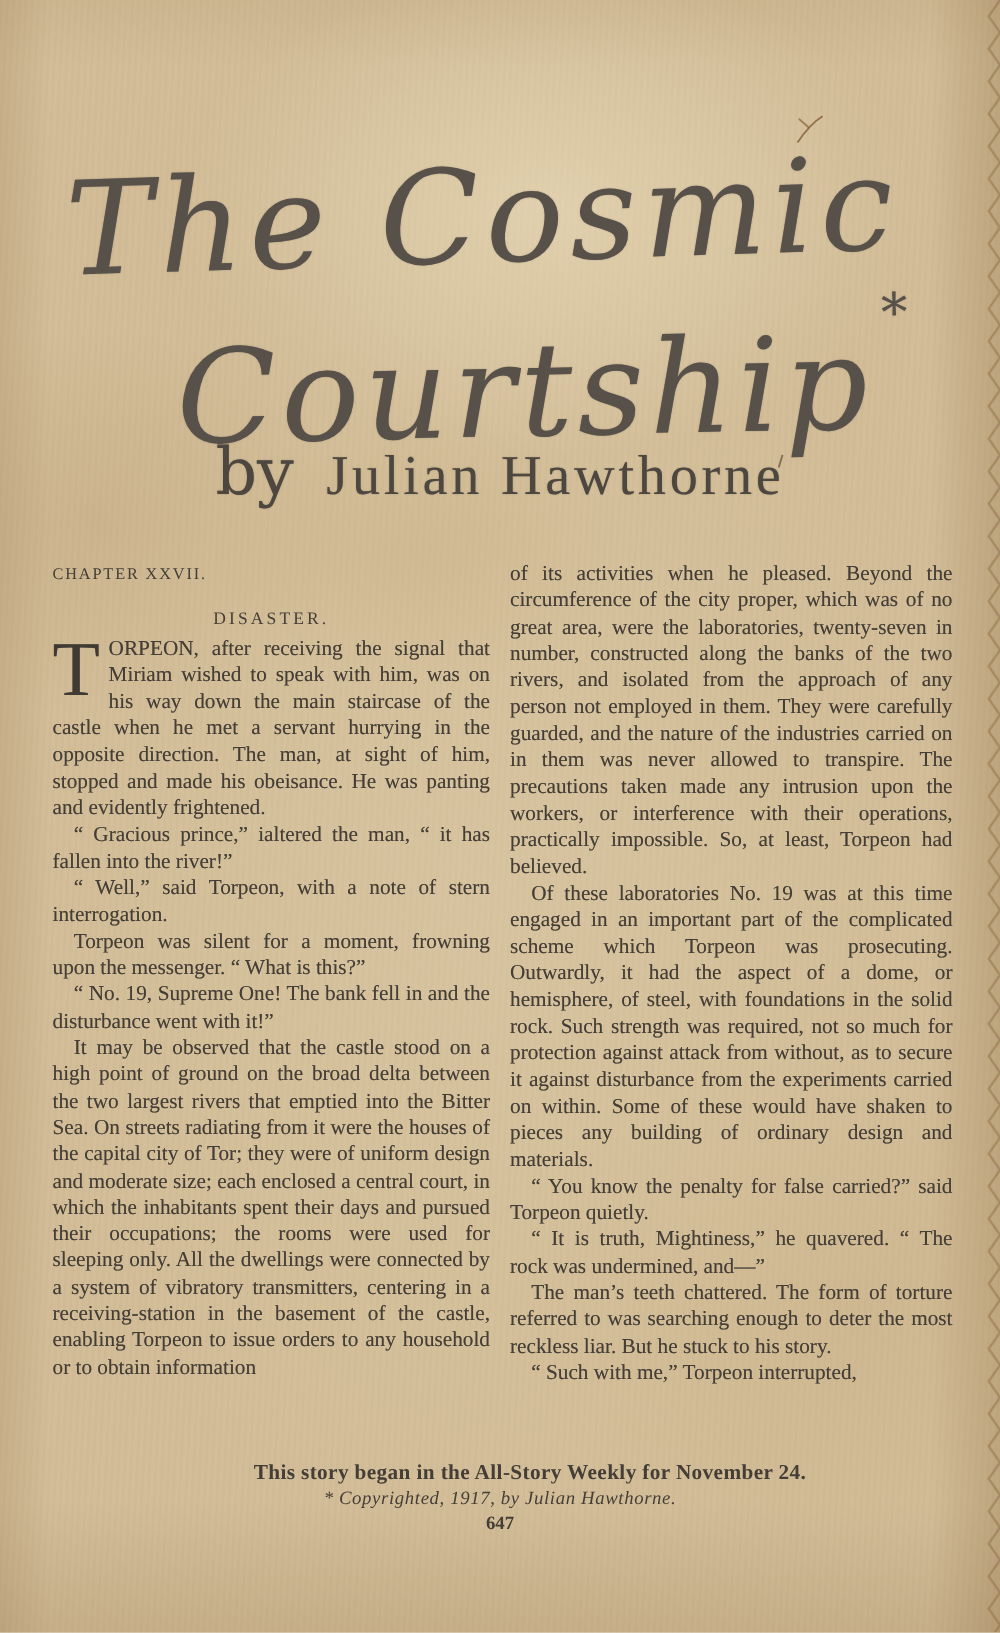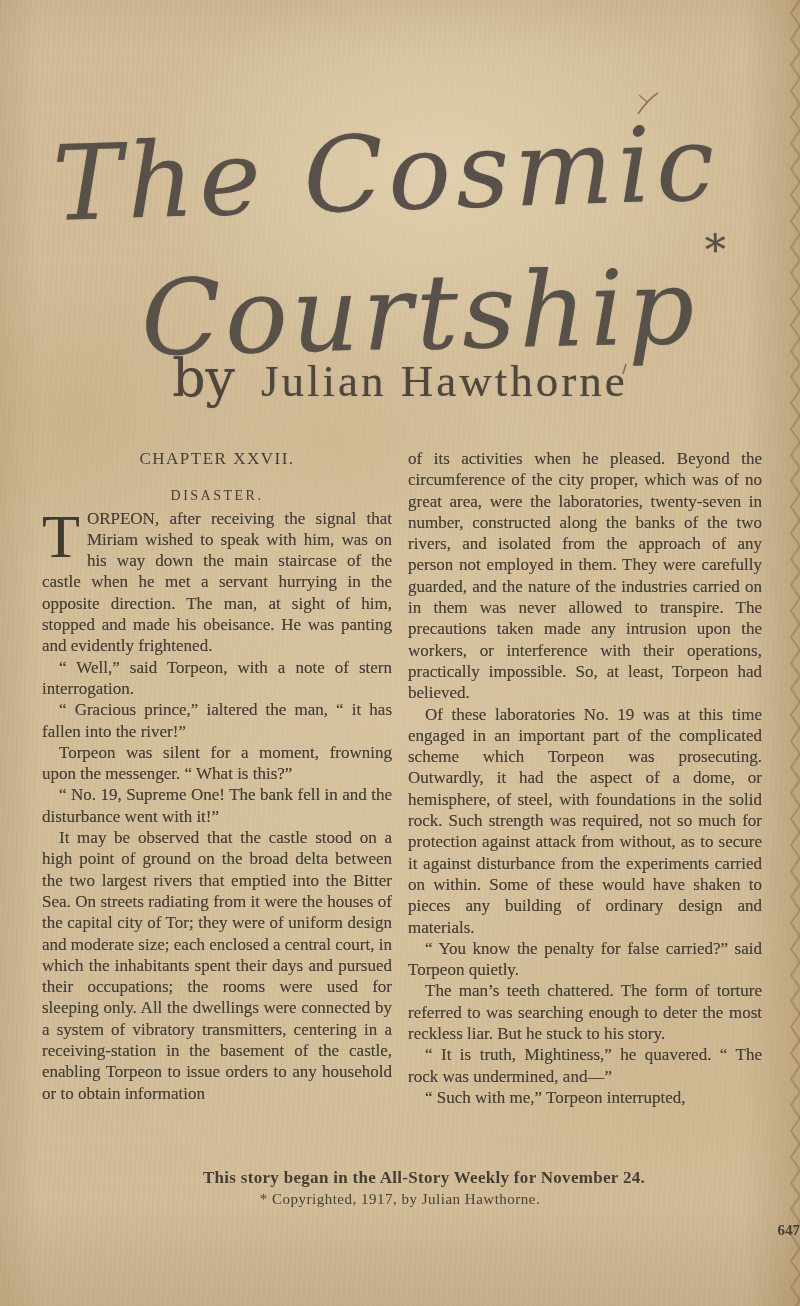--- a/index.html
+++ b/index.html
@@ -28,29 +28,29 @@
   .title-line1 { top:112px; font-size:104px; letter-spacing:5px; transform:rotate(-1.8deg) translateX(-14px); }
   .title-line2 { top:232px; font-size:104px; letter-spacing:4px; transform:rotate(-1.2deg) translateX(34px); }
   .title-asterisk { font-size:42px; font-style:normal; vertical-align:78px; letter-spacing:0; padding-left:8px; }
   .byline { position:absolute; top:348px; width:100%; text-align:center; color:#4d473f;
     text-shadow: 0 0 1px rgba(77,71,63,0.5); }
   .byline .by { font-family:"DejaVu Serif", serif; font-size:52px; padding-right:26px; }
   .byline .author { font-size:45px; letter-spacing:3px; }
   .col { position:absolute; top:448px; font-size:17px; line-height:21.3px; text-align:justify; }
   .col-left  { left:42px;  width:350px; }
   .col-right { left:408px; width:354px; }
-  .chapter-heading { text-align:center; font-size:17px; letter-spacing:1.5px; margin:0 0 16px 0; }
+  .chapter-heading { text-align:left; font-size:13px; letter-spacing:1.5px; margin:0 0 16px 0; }
   .chapter-subheading { text-align:center; font-size:14px; letter-spacing:2.5px; margin:0 0 1px 0; }
   .para { margin:0; text-indent:17px; text-shadow: 0 0 0.5px rgba(68,62,54,0.5); }
   .para.noindent { text-indent:0; }
   .dropcap { float:left; font-size:62px; line-height:50px; padding:3px 7px 0 0; color:#3f3a33; }
   .footer { position:absolute; top:1168px; width:100%; text-align:center; }
   .footer-notice { font-size:17px; font-weight:bold; letter-spacing:0.3px;margin-left:48px; }
-  .footer-copyright { font-size:15px; margin-top:3px; letter-spacing:0.5px;text-align:center; }
-  .footer-pagenum { font-size:15px; font-weight:bold; margin-top:14px;text-align:right; }
+  .footer-copyright { font-size:15px; font-style:italic; margin-top:3px; letter-spacing:0.5px;text-align:center; }
+  .footer-pagenum { font-size:15px; font-weight:bold; margin-top:3px; }
   .pen-mark1 { position:absolute; left:632px; top:90px; }
   .pen-mark2 { position:absolute; left:620px; top:362px; }
 </style>
 </head>
 <body>
 
 <div class="page">
 
   <svg class="deckle" width="16" height="1306" xmlns="http://www.w3.org/2000/svg">
     <defs>
@@ -79,35 +79,35 @@
 
   <div class="byline">
     <span class="by">by</span><span class="author">Julian Hawthorne</span>
   </div>
 
   <div class="col col-left">
     <div class="chapter-heading">CHAPTER XXVII.</div>
     <div class="chapter-subheading">DISASTER.</div>
     <div>
         <p class="para noindent"><span class="dropcap">T</span>ORPEON, after receiving the signal that Miriam wished to speak with him, was on his way down the main staircase of the castle when he met a servant hurrying in the opposite direction.  The man, at sight of him, stopped and made his obeisance.  He was panting and evidently frightened.</p>
+        <p class="para">“ Gracious prince,” ialtered the man, “ it has fallen into the river!”</p>
         <p class="para">“ Well,” said Torpeon, with a note of stern interrogation.</p>
-        <p class="para">“ Gracious prince,” ialtered the man, “ it has fallen into the river!”</p>
         <p class="para">Torpeon was silent for a moment, frowning upon the messenger.  “ What is this?”</p>
         <p class="para">“ No. 19, Supreme One!  The bank fell in and the disturbance went with it!”</p>
         <p class="para">It may be observed that the castle stood on a high point of ground on the broad delta between the two largest rivers that emptied into the Bitter Sea.  On streets radiating from it were the houses of the capital city of Tor; they were of uniform design and moderate size; each enclosed a central court, in which the inhabitants spent their days and pursued their occupations; the rooms were used for sleeping only.  All the dwellings were connected by a system of vibratory transmitters, centering in a receiving-station in the basement of the castle, enabling Torpeon to issue orders to any household or to obtain information</p>
       </div>
   </div>
 
   <div class="col col-right">
     <div>
         <p class="para noindent">of its activities when he pleased.  Beyond the circumference of the city proper, which was of no great area, were the laboratories, twenty-seven in number, constructed along the banks of the two rivers, and isolated from the approach of any person not employed in them.  They were carefully guarded, and the nature of the industries carried on in them was never allowed to transpire.  The precautions taken made any intrusion upon the workers, or interference with their operations, practically impossible.  So, at least, Torpeon had believed.</p>
         <p class="para">Of these laboratories No. 19 was at this time engaged in an important part of the complicated scheme which Torpeon was prosecuting.  Outwardly, it had the aspect of a dome, or hemisphere, of steel, with foundations in the solid rock.  Such strength was required, not so much for protection against attack from without, as to secure it against disturbance from the experiments carried on within.  Some of these would have shaken to pieces any building of ordinary design and materials.</p>
         <p class="para">“ You know the penalty for false carried?” said Torpeon quietly.</p>
+        <p class="para">“ It is truth, Mightiness,” he quavered. “ The rock was undermined, and—”</p>
         <p class="para">The man’s teeth chattered.  The form of torture referred to was searching enough to deter the most reckless liar.  But he stuck to his story.</p>
-        <p class="para">“ It is truth, Mightiness,” he quavered. “ The rock was undermined, and—”</p>
         <p class="para">“ Such with me,” Torpeon interrupted,</p>
       </div>
   </div>
 
   <div class="footer">
     <div class="footer-notice">This story began in the All-Story Weekly for November 24.</div>
     <div class="footer-copyright">* Copyrighted, 1917, by Julian Hawthorne.</div>
     <div class="footer-pagenum">647</div>
   </div>
 

